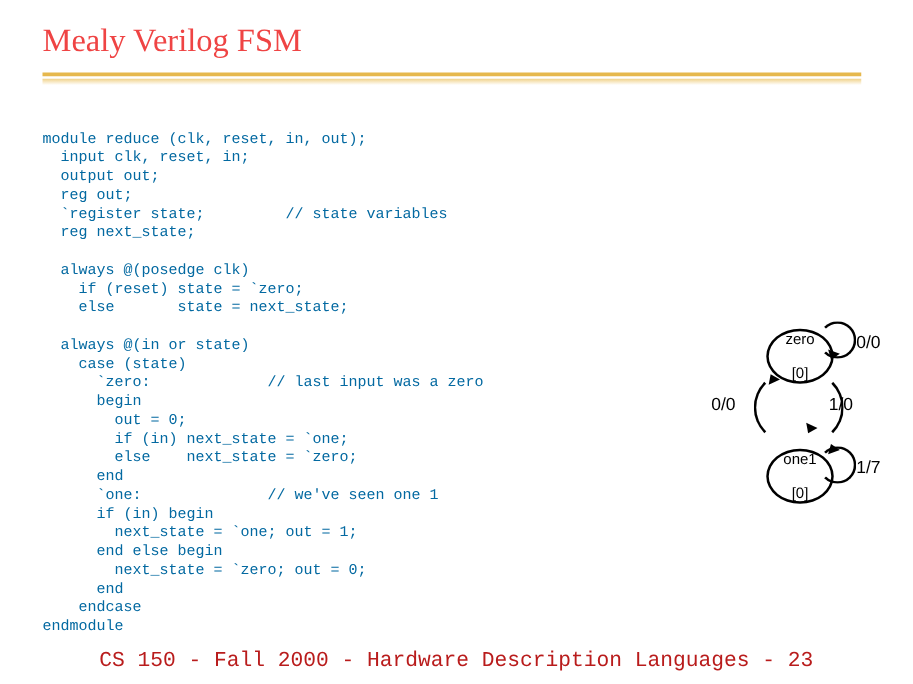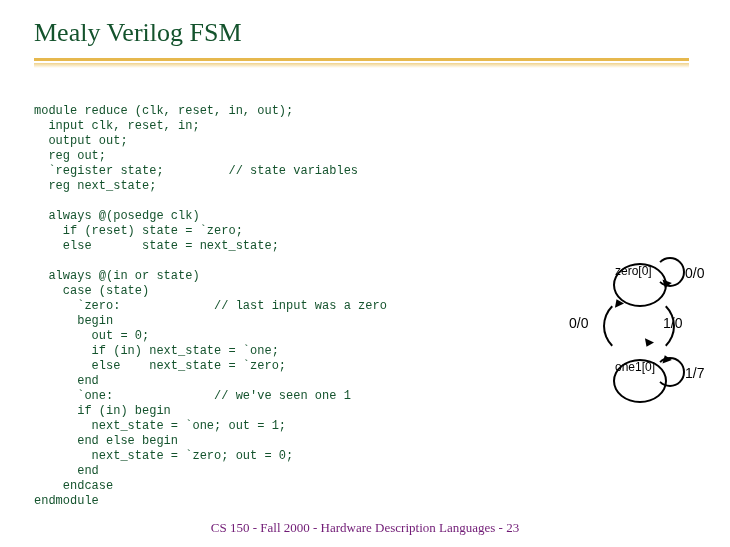--- a/index.html
+++ b/index.html
@@ -1,27 +1,27 @@
 <!DOCTYPE html>
 <html><head>
 <meta charset="utf-8">
 <style>
 html,body{margin:0;padding:0;background:#fff;font-family:Arial,Helvetica,sans-serif}
 .page{position:relative;width:730px;height:547px}
-.title{position:absolute;left:34px;top:18px;font-family:"Comic Sans MS","Comic Sans",cursive;font-size:26px;color:#14532d;font-weight:400}
+.title{position:absolute;left:34px;top:18px;font-family:"Comic Sans MS","Comic Sans",cursive;font-size:26px;color:#ef4444;font-weight:400}
 .underline{position:absolute;left:34px;top:58px;width:655px;height:12px}
 .ul-main{position:absolute;left:0;top:0;width:655px;height:3px;background:#e6b84d}
 .ul-fade{position:absolute;left:0;top:5px;width:655px;height:5px;background:linear-gradient(to bottom,#f0d28a,rgba(240,210,138,0))}
-.code{position:absolute;left:34px;top:104px;font-family:"Courier New",Courier,monospace;font-size:12px;line-height:15px;white-space:pre;color:#14532d}
+.code{position:absolute;left:34px;top:104px;font-family:"Courier New",Courier,monospace;font-size:12px;line-height:15px;white-space:pre;color:#0369a1}
 .diagram{position:absolute;left:555px;top:255px;width:155px;height:160px}
-.node{position:absolute;width:50px;height:40px;border:2px solid #000;border-radius:50%;text-align:center;font-family:Arial,sans-serif;font-size:12px;line-height:13px;display:flex;flex-direction:row;justify-content:flex-start;background:#fff}
+.node{position:absolute;width:50px;height:40px;border:2px solid #000;border-radius:50%;text-align:center;font-family:Arial,sans-serif;font-size:12px;line-height:13px;display:flex;flex-direction:column;justify-content:space-between;background:#fff}
 .lbl{position:absolute;font-family:Liberation Sans, sans-serif;font-size:14px}
 .arc{position:absolute;border:2px solid #000;border-radius:50%;background:transparent}
 .arrowhead{position:absolute;width:0;height:0}
-.footer{position:absolute;left:0;width:730px;top:520px;text-align:center;font-family:Liberation Serif, serif;font-size:13px;color:#701a75}
+.footer{position:absolute;left:0;width:730px;top:520px;text-align:center;font-family:Liberation Mono, monospace;font-size:17px;color:#b91c1c}
 </style>
 </head>
 <body>
 
 <div class="page">
   <div class="title">Mealy Verilog FSM</div>
   <div class="underline">
     <div class="ul-main"></div>
     <div class="ul-fade"></div>
   </div>

